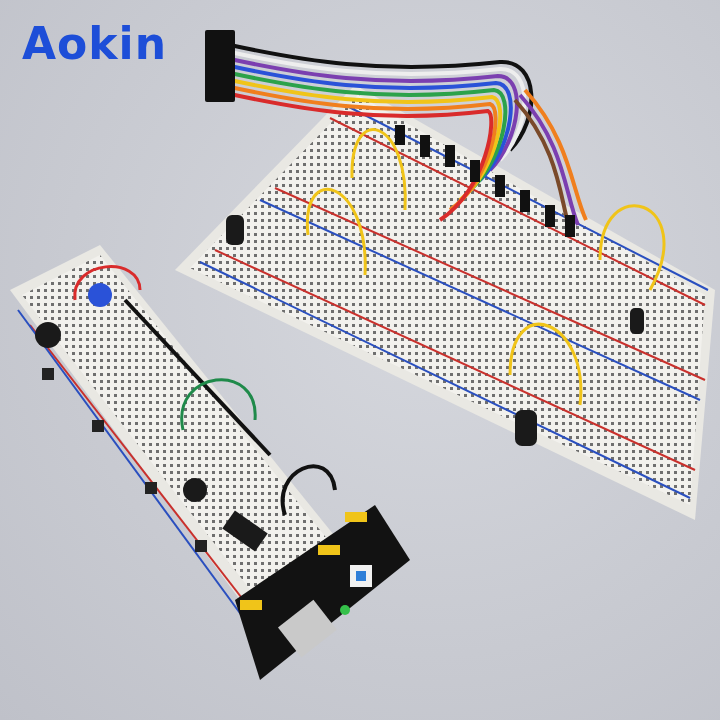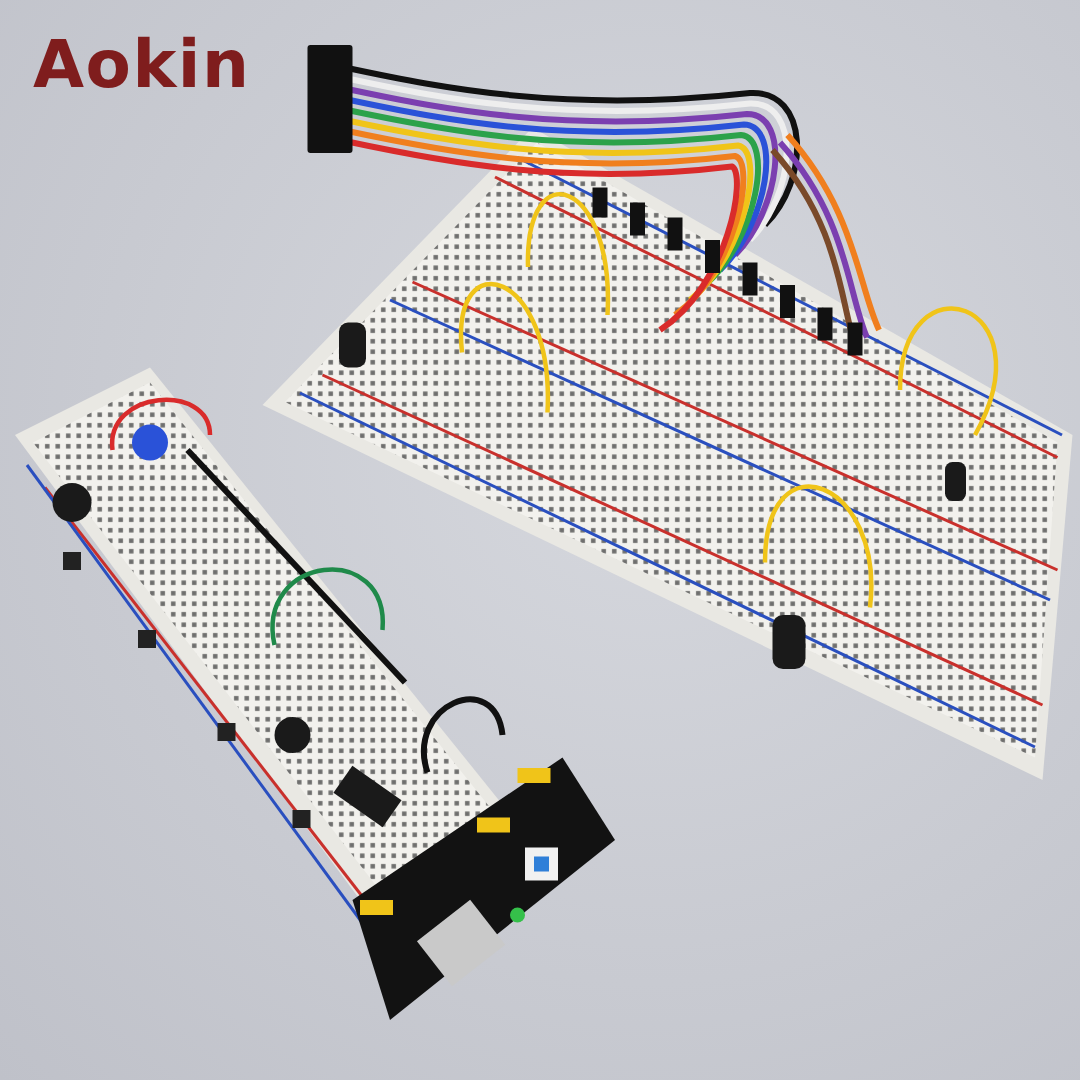--- a/index.html
+++ b/index.html
@@ -1,18 +1,18 @@
 <!DOCTYPE html>
 <html><head>
 <meta charset="utf-8">
 <style>
   html,body{margin:0;padding:0;}
   body{width:720px;height:720px;overflow:hidden;background:#c9cbd2;position:relative;font-family:"DejaVu Sans",sans-serif;}
   .bg{position:absolute;inset:0;background:radial-gradient(ellipse at 60% 40%,#d6d8de 0%,#c8cad1 60%,#bfc1c9 100%);}
-  .brand{position:absolute;left:22px;top:18px;font-family:"DejaVu Sans",sans-serif;font-size:44px;font-weight:bold;color:#7f1d1d;letter-spacing:1px;}
+  .brand{position:absolute;left:22px;top:18px;font-family:"DejaVu Sans",sans-serif;font-size:44px;font-weight:bold;color:#1d4ed8;letter-spacing:1px;}
   svg{position:absolute;left:0;top:0;}
 </style>
 </head>
 <body>
 
 <div class="bg"></div>
 <div class="brand">Aokin</div>
 
 <svg width="720" height="720" viewBox="0 0 720 720">
   <defs>

